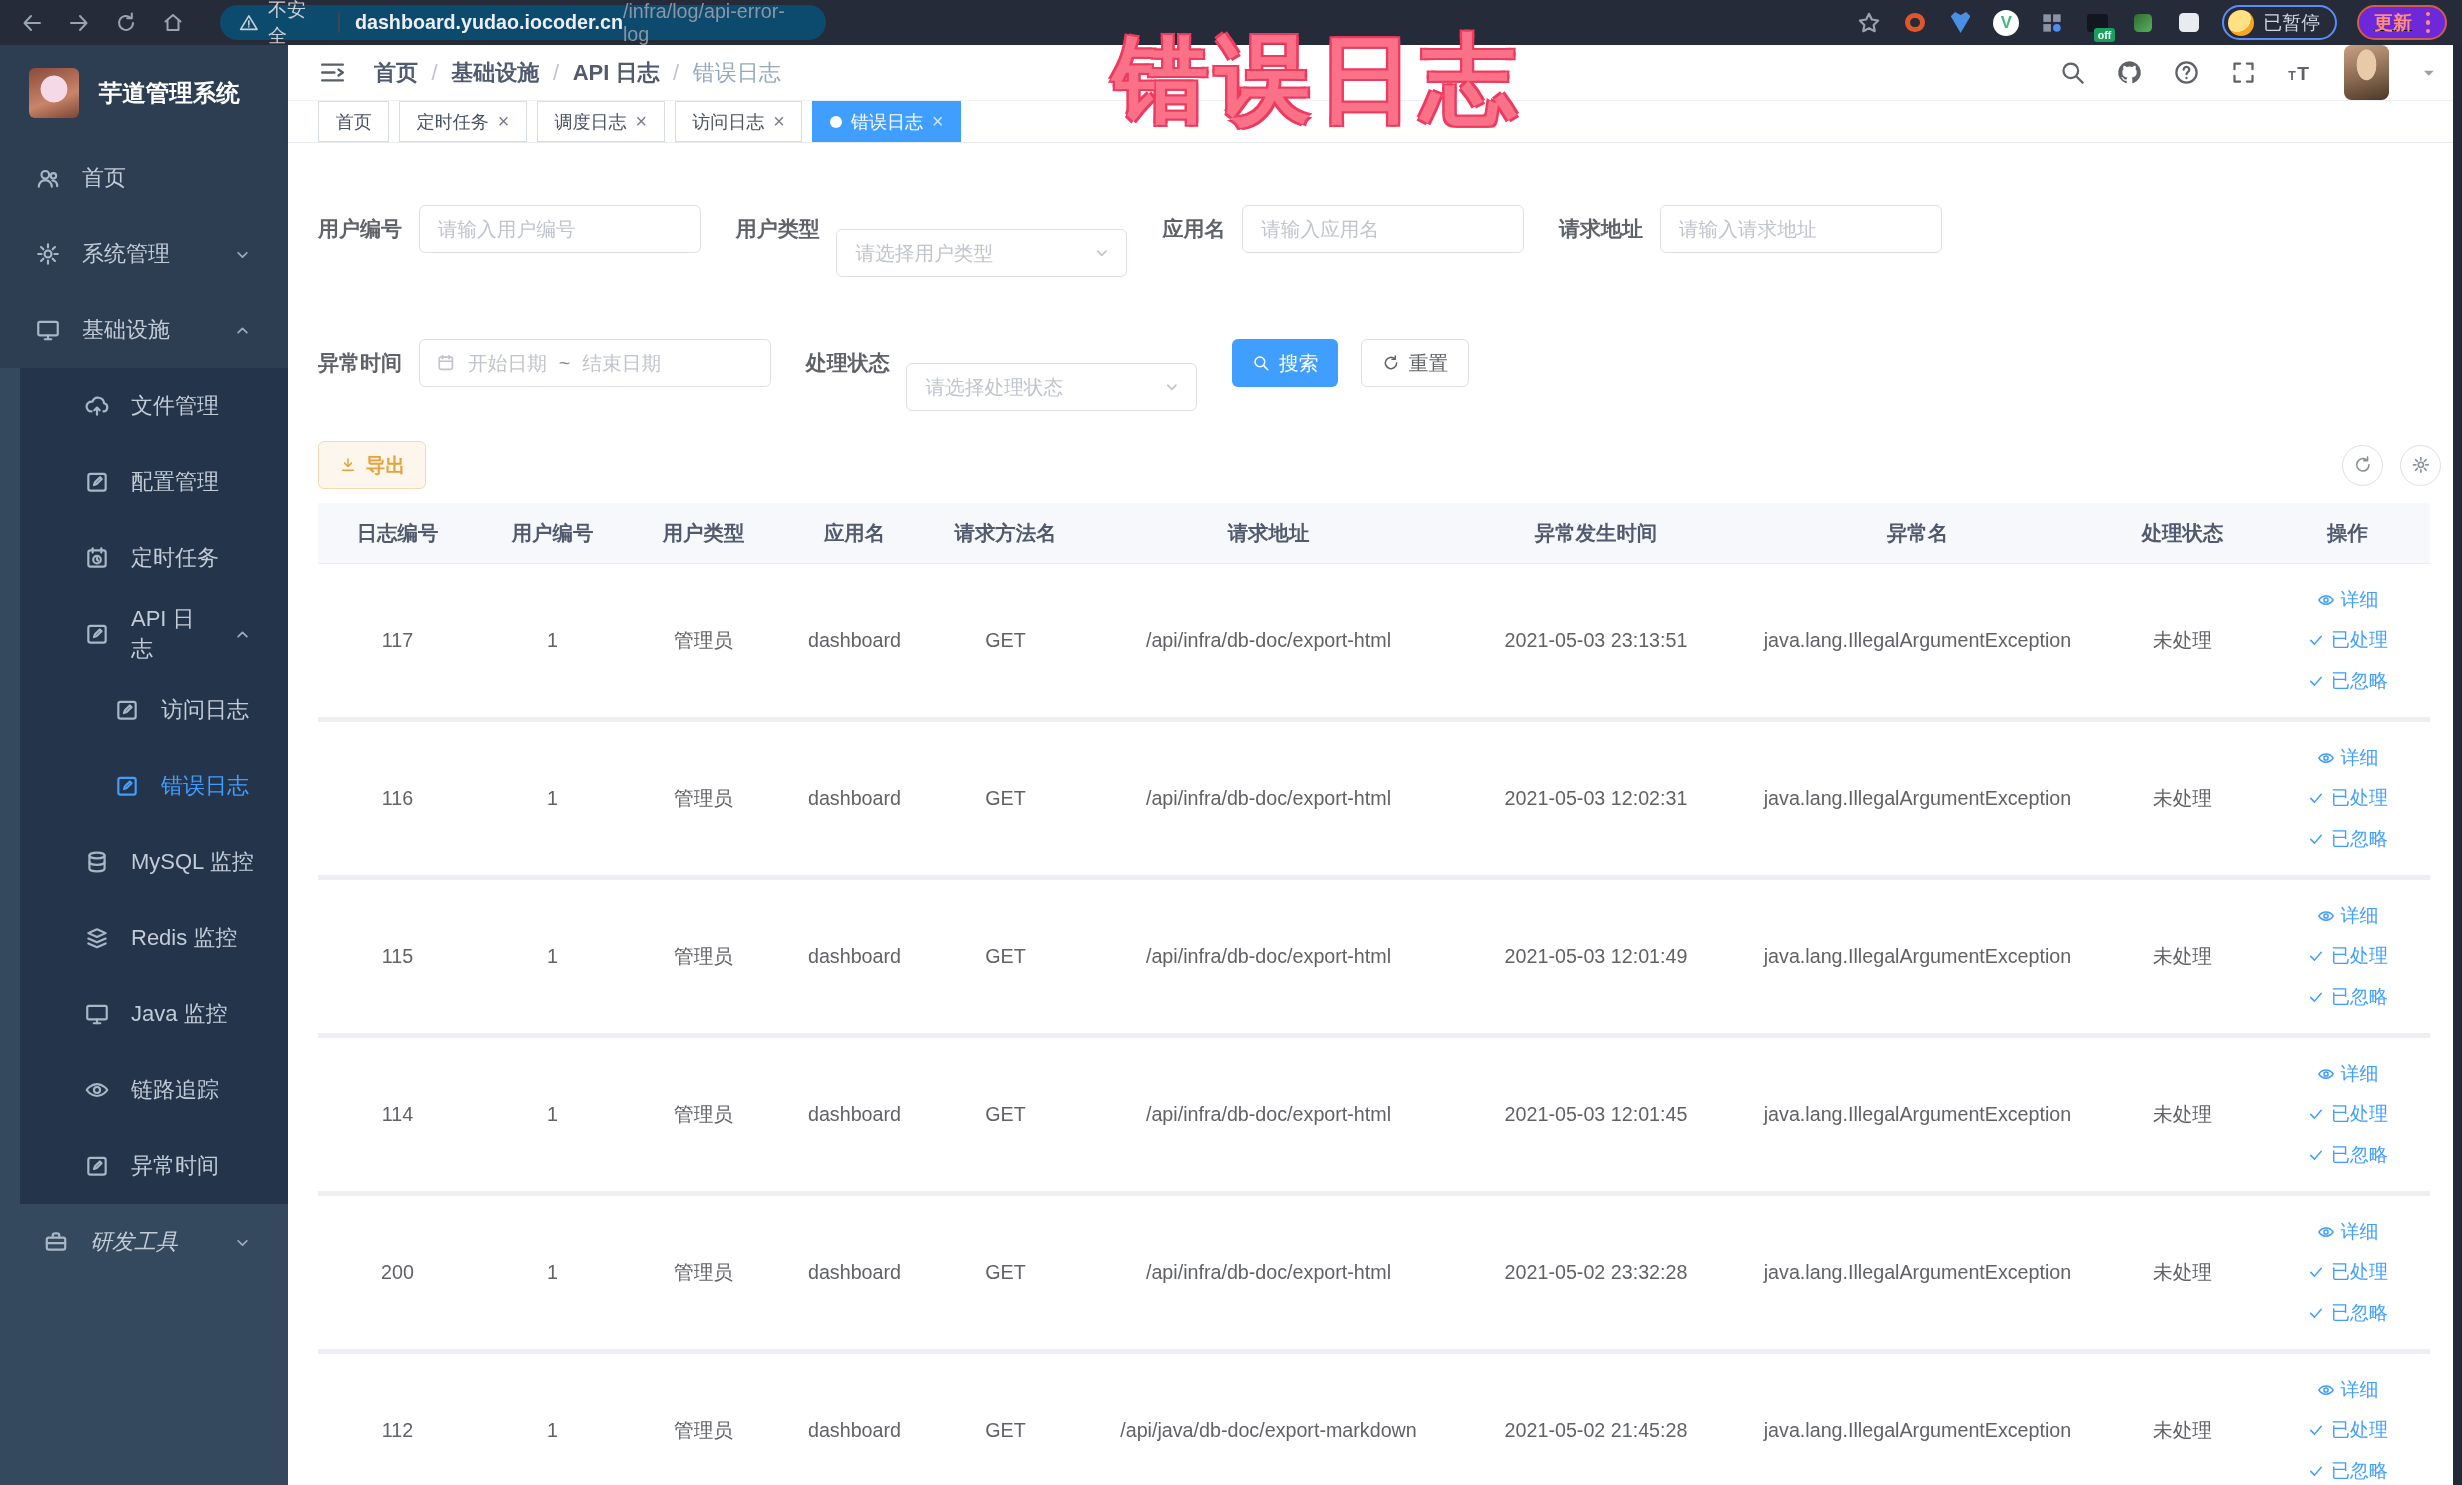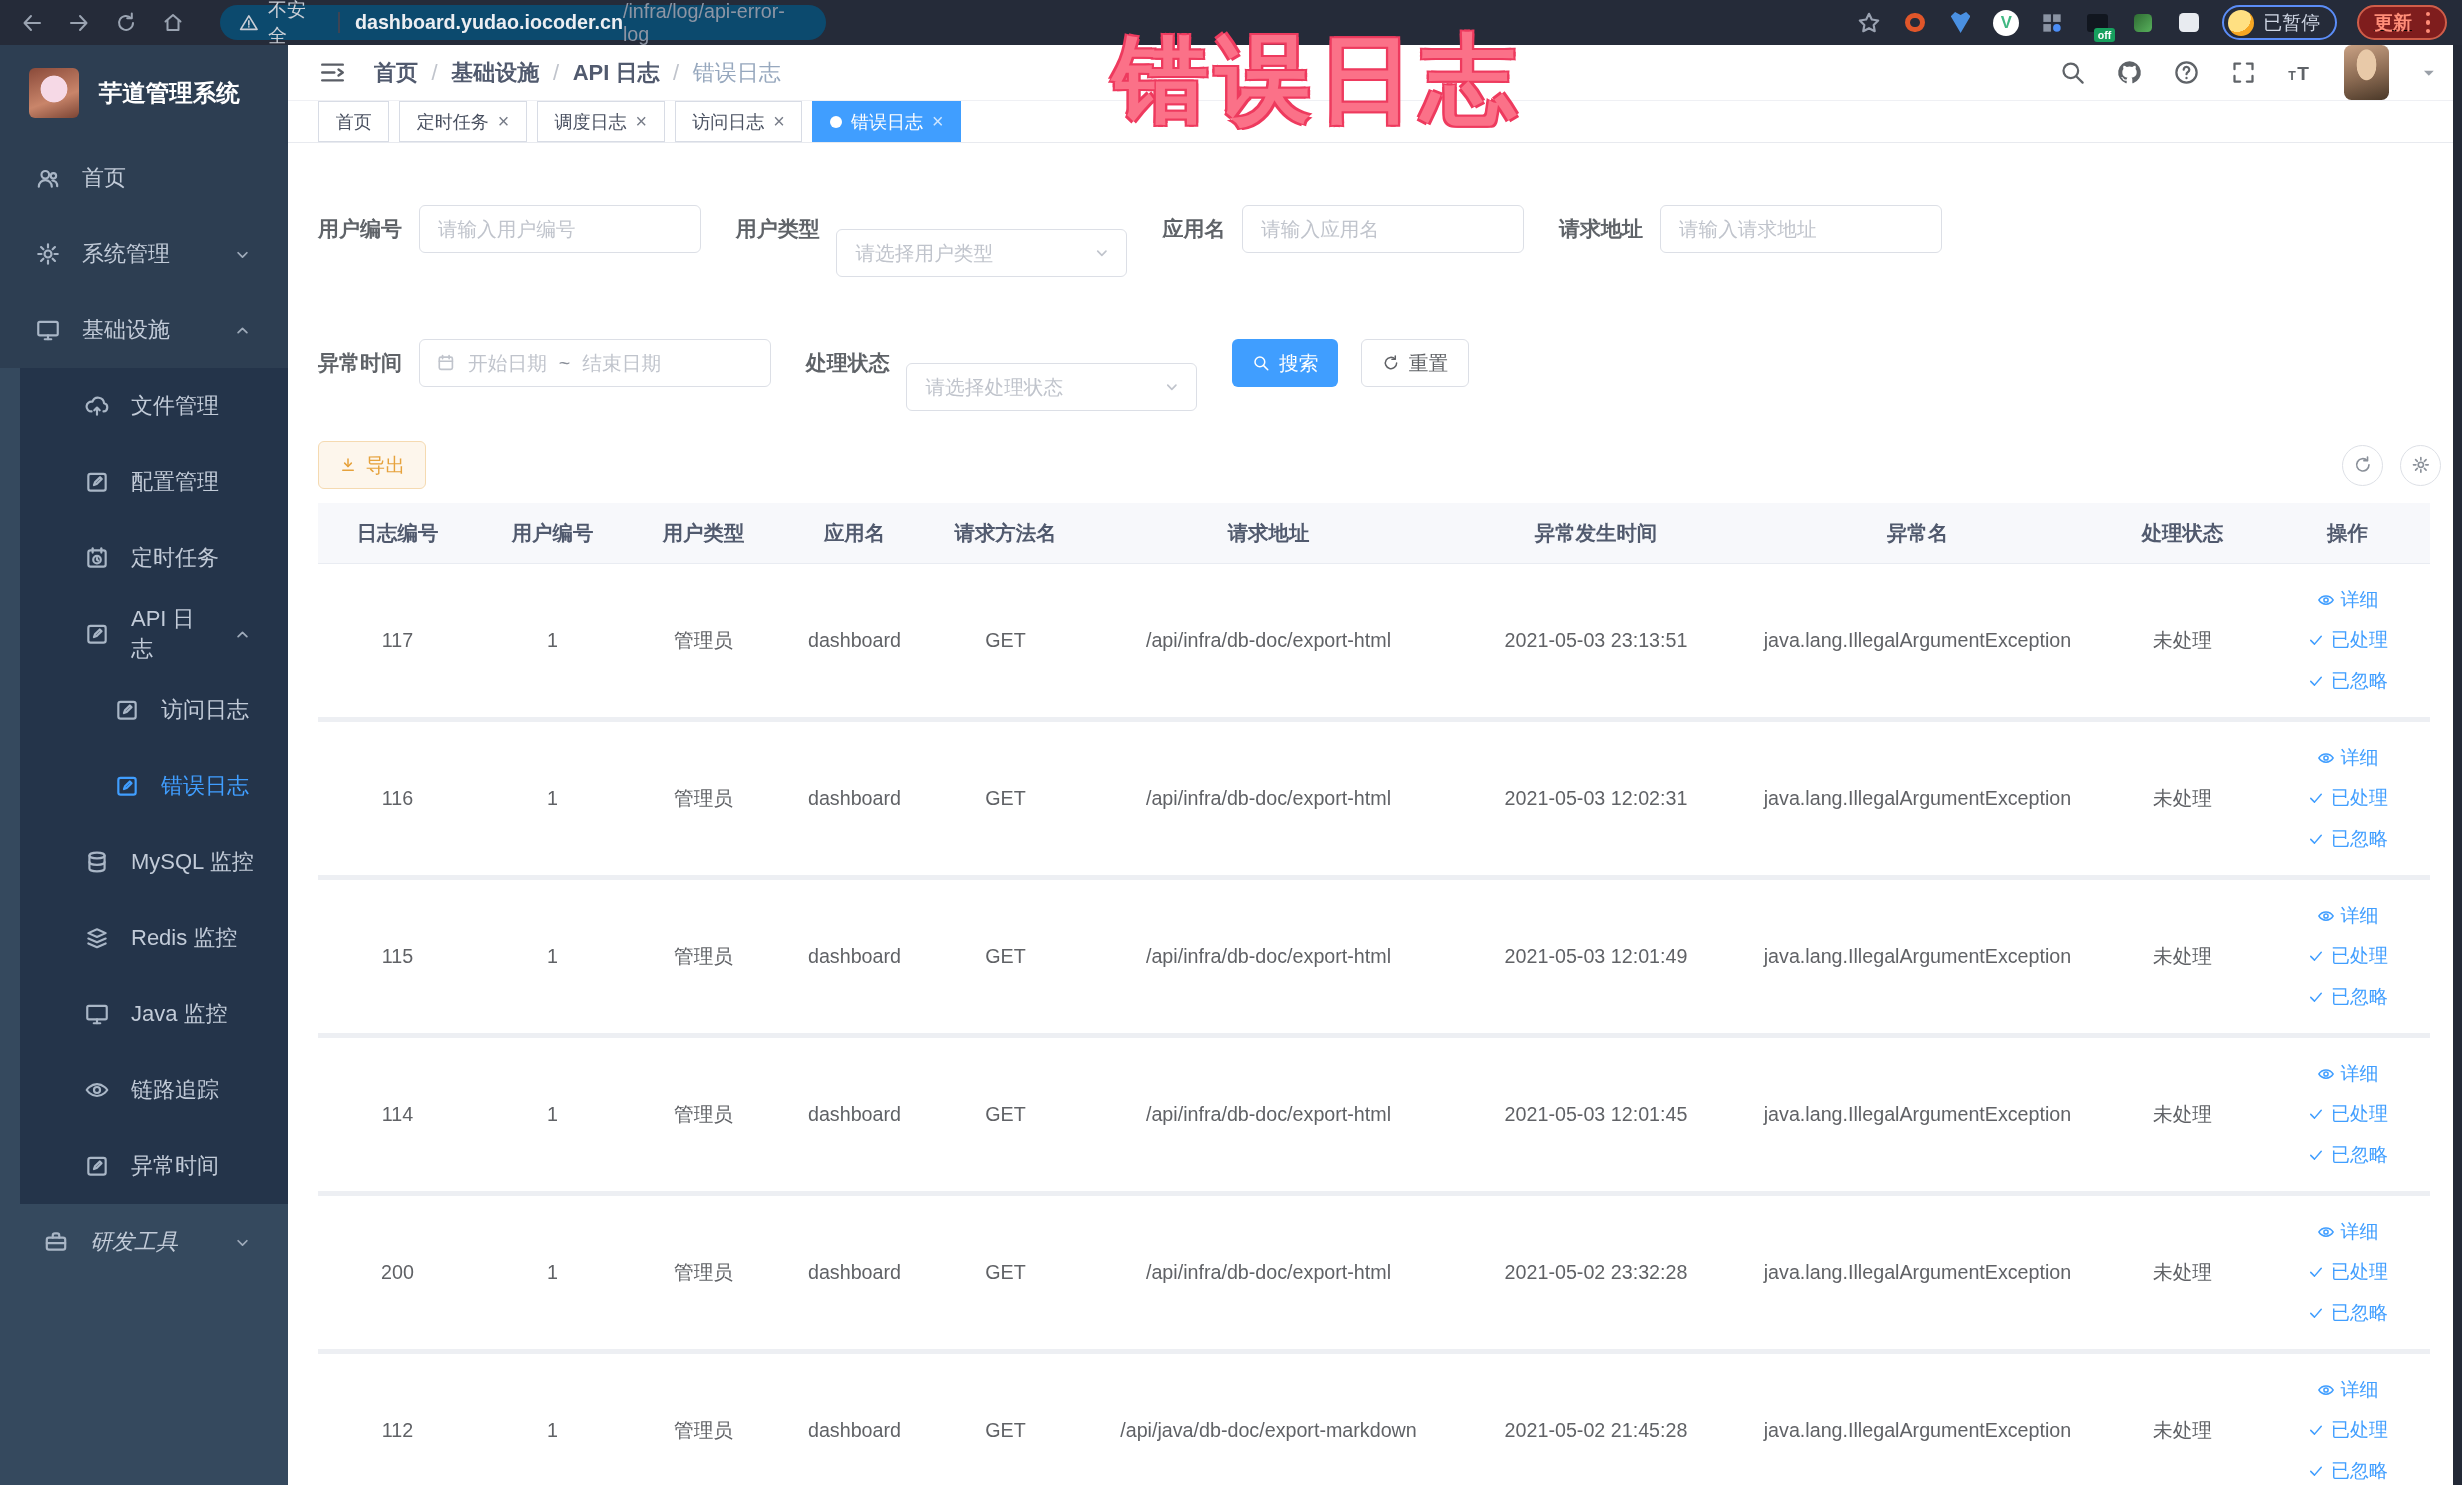--- a/index.html
+++ b/index.html
@@ -33,21 +33,21 @@
   .offbadge { position:absolute; right:-4.5px; bottom:-6px; background:#17a05e; color:#fff;
     font-size:10.6px; font-weight:bold; border-radius:3px; padding:0.8px 3.8px; font-style:normal; }
   .ext-leaf i { display:block; width:18px; height:18px; border-radius:4.5px;
     background:linear-gradient(135deg,#2f6b33,#58b15c); }
   .ext-puzzle i { display:block; width:19.7px; height:19.7px; background:#e8ebf0; border-radius:4.5px; }
   .profile-chip { height:35px; border-radius:18px; border:2.3px solid #5b8df8;
     display:flex; align-items:center; gap:9px; padding:0 15px 0 4.5px; }
   .emoji { width:26px; height:26px; border-radius:50%;
     background:radial-gradient(circle at 35% 32%,#ffe082 0 55%,#f6a623 56% 100%); }
   .chip-label { font-size:19px; color:#cfd6e4; }
-  .update-pill { height:35px; border-radius:18px; border:2.3px solid #cf5d49; background:#7f1d1d;
+  .update-pill { height:35px; border-radius:18px; border:2.3px solid #cf5d49; background:#6d28d9;
     display:flex; align-items:center; gap:13.6px; padding:0 15px;text-decoration:underline; }
   .update-label { font-size:19px; font-weight:bold; color:#ff8d78; }
   .vdots { display:flex; flex-direction:column; gap:3.8px; }
   .vdots i { width:4.5px; height:4.5px; border-radius:50%; background:#ff8d78; }
 
   
   .app { position:absolute; top:45px; left:0; width:2462px; height:1440px; display:flex; }
 
   
   .sidebar { width:288px; flex:none; background:#35495e; overflow:hidden; }
@@ -107,21 +107,21 @@
   .daterange { width:352px; display:flex; align-items:center; gap:12px; padding:0 16.7px; cursor:pointer; }
   .daterange .cal { width:19.7px; height:19.7px; color:#c0c4cc; }
   .dsep { color:#8a8f99; }
   .btn { height:48px; border-radius:6px; font-size:19.7px; display:flex; align-items:center;
     gap:9px; padding:0 19.7px; cursor:pointer; border:none;
     font-family:"Liberation Sans","DejaVu Sans",sans-serif; }
   .btn .cicon { width:18px; height:18px; }
   .btn-primary { background:#409eff; color:#fff; margin-right:23px; }
   .btn-plain { background:#fff; border:1.5px solid #dcdfe6; color:#606266; }
   .toolbar { margin-top:30px; display:flex; align-items:center; }
-  .btn-export { background:#fdf6ec; border:1.5px solid #f5dab1; color:#e6a23c; }
+  .btn-export { background:#fdf6ec; border:1.5px solid #f5dab1; color:#e6a23c;font-weight:bold; }
   .toolbar-right { margin-left:auto; display:flex; gap:16.7px; }
   .circle-btn { width:41px; height:41px; border-radius:50%; border:1.5px solid #dde0e6; color:#8a9099;
     display:flex; align-items:center; justify-content:center; cursor:pointer; background:#fff; }
   .circle-btn svg { width:19.7px; height:19.7px; }
 
   
   .table { margin-top:13.6px; width:2112px; }
   .thead { display:flex; height:61px; background:#f7f8fb; border-bottom:0.8px solid #e9ecf2; }
   .hcell { display:flex; align-items:center; justify-content:center; font-size:20.4px;
     font-weight:bold; color:#515a6e; text-align:center; }

